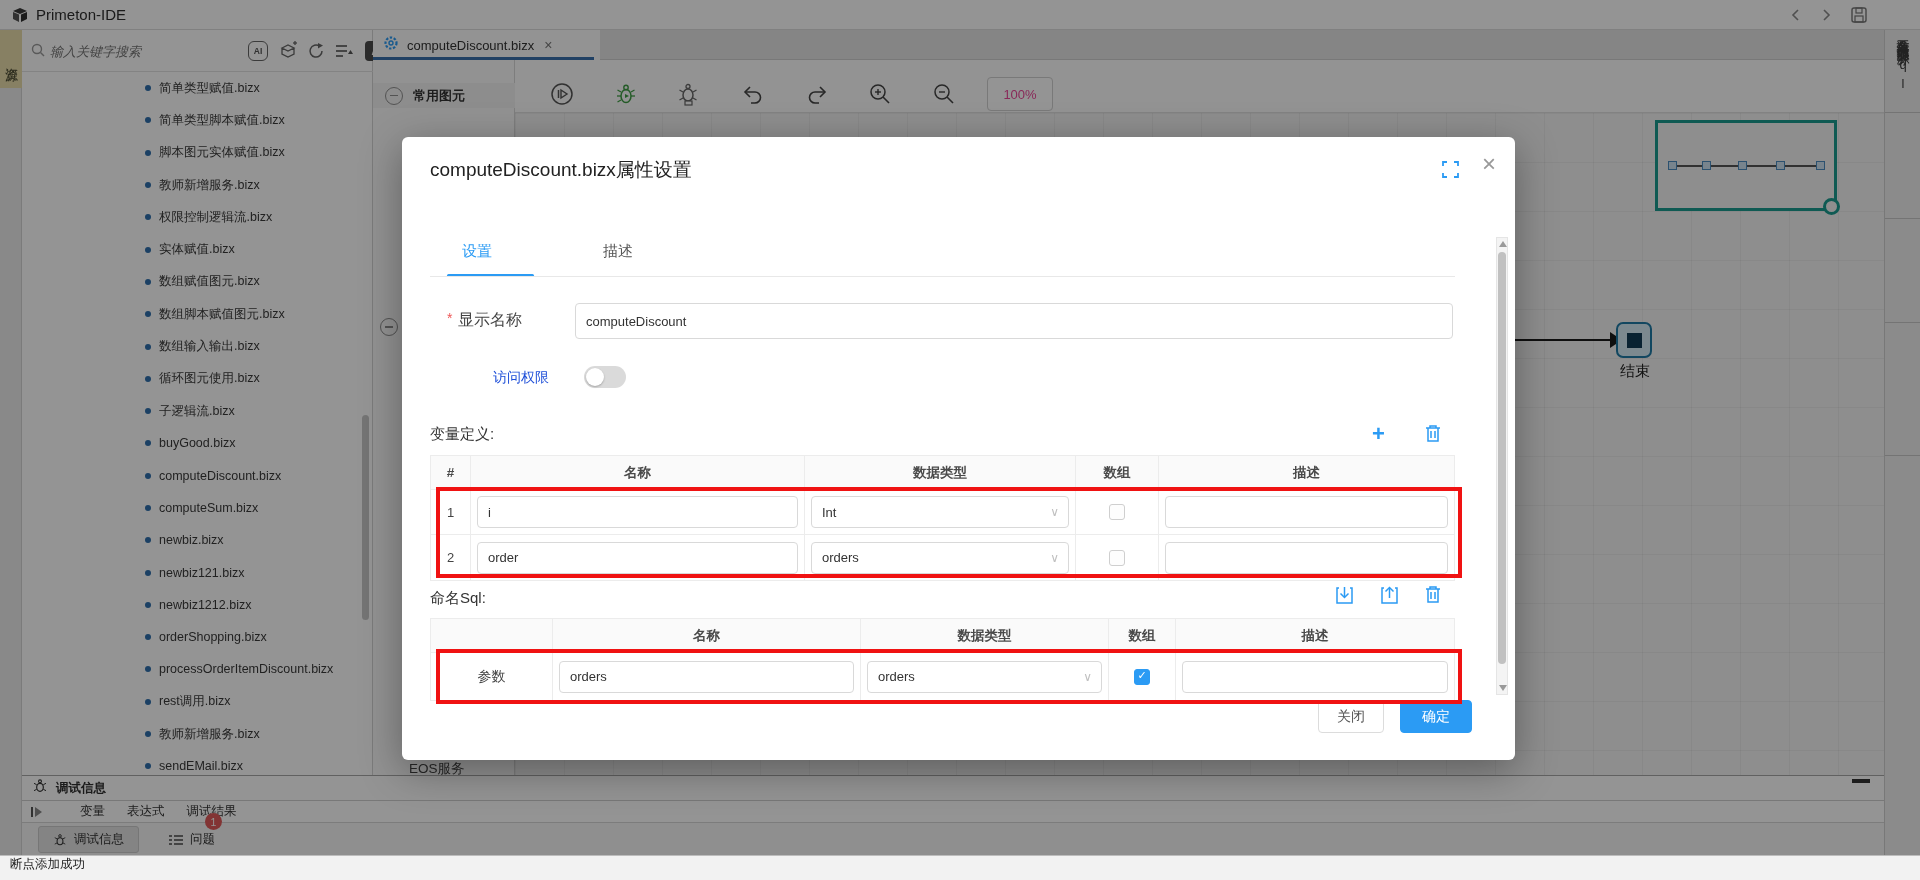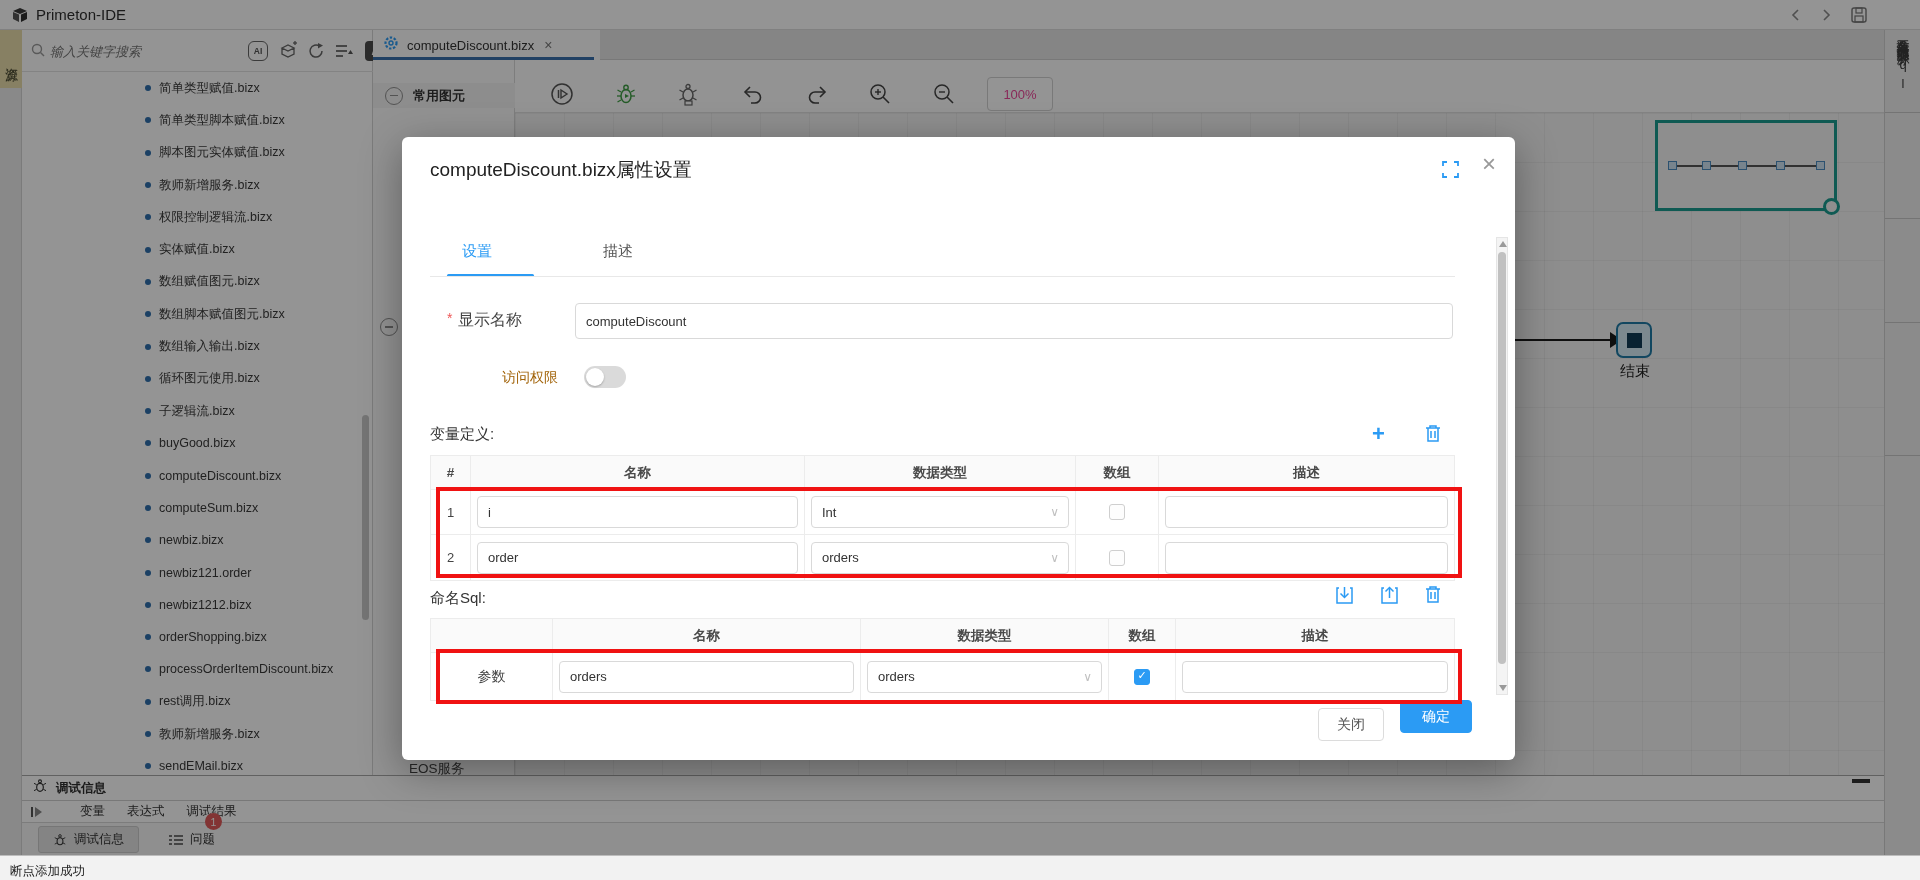--- a/index.html
+++ b/index.html
@@ -184,21 +184,21 @@
         <div class="fitem">
           <span class="blt"></span>
           <span>computeSum.bizx</span>
         </div>
         <div class="fitem">
           <span class="blt"></span>
           <span>newbiz.bizx</span>
         </div>
         <div class="fitem">
           <span class="blt"></span>
-          <span>newbiz121.order</span>
+          <span>newbiz121.bizx</span>
         </div>
         <div class="fitem">
           <span class="blt"></span>
           <span>newbiz1212.bizx</span>
         </div>
         <div class="fitem">
           <span class="blt"></span>
           <span>orderShopping.bizx</span>
         </div>
         <div class="fitem">
@@ -428,21 +428,21 @@
             <line x1="0" y1="6" x2="3" y2="6" stroke="#555" stroke-width="1.6"></line>
             <line x1="5" y1="6" x2="14" y2="6" stroke="#555" stroke-width="1.6"></line>
             <line x1="0" y1="10" x2="3" y2="10" stroke="#555" stroke-width="1.6"></line>
             <line x1="5" y1="10" x2="14" y2="10" stroke="#555" stroke-width="1.6"></line>
           </svg>
         <span style="margin-left:7px;font-size:12.5px;color:#2f2f2f;">问题</span>
       </div>
     </div>
   </div>
 
-  <div class="abs" style="left:0;top:855px;width:1920px;height:25px;background:#f2f2f2;border-top:1px solid #bdbdbd;display:flex;align-items:flex-end;z-index:55;">
+  <div class="abs" style="left:0;top:855px;width:1920px;height:25px;background:#f2f2f2;border-top:1px solid #bdbdbd;display:flex;align-items:flex-start;z-index:55;">
     <span style="margin-left:10px;font-size:12.5px;color:#222;">断点添加成功</span>
   </div>
 
   <div class="dim"></div>
 
   <div id="modal">
     <span class="abs" style="left:28px;top:20px;font-size:19px;color:#222;">computeDiscount.bizx属性设置</span>
     <span class="abs" style="left:1040px;top:24px;">
       <svg width="17" height="17" viewBox="0 0 17 17">
           <path d="M1 5 V1 H5 M12 1 H16 V5 M16 12 V16 H12 M5 16 H1 V12" fill="none" stroke="#2b9bf4" stroke-width="1.8"></path>
@@ -455,21 +455,21 @@
     <span class="abs mtab" style="left:201px;top:105px;color:#555;">描述</span>
     <div class="abs" style="left:45px;top:137px;width:87px;height:3px;background:var(--accent,#2b9bf4);border-radius:2px;"></div>
     <div class="abs" style="left:28px;top:139px;width:1025px;height:1px;background:#e8e8e8;"></div>
 
     
     <span class="abs" style="left:45px;top:173px;color:#e55;font-size:14px;">*</span>
     <span class="abs" style="left:56px;top:173px;font-size:16px;color:#444;">显示名称</span>
     <input class="ipt abs" style="left: 173px; top: 166px; width: 878px; height: 36px;" value="computeDiscount">
 
     
-    <span class="abs" style="left:100px;top:232px;font-size:14px;color:#a16207;">访问权限</span>
+    <span class="abs" style="left:91px;top:232px;font-size:14px;color:#1d4ed8;">访问权限</span>
     <span class="tgl abs" style="left:182px;top:229px;"></span>
 
     
     <span class="abs" style="left:28px;top:288px;font-size:15px;color:#333;">变量定义:</span>
     <span class="abs" style="left:970px;top:284px;font-size:22px;color:var(--accent,#2b9bf4);font-weight:bold;">+</span>
     <span class="abs" style="left:1022px;top:287px;">
       <svg width="18" height="19" viewBox="0 0 18 19">
           <path d="M2 4 H16 M6 4 V2 H12 V4 M4 4 V17 H14 V4 M7 7 V14 M11 7 V14" fill="none" stroke="#2b9bf4" stroke-width="1.5"></path>
         </svg>
     </span>
@@ -555,21 +555,21 @@
         <span class="tc" style="width:67px;">
             <span class="cb checked"></span>
           </span>
         <span class="tc" style="flex:1;">
             <input class="ipt cellipt" value="" style="">
           </span>
       </div>
     </div>
 
     
-    <div class="btn ghost abs" style="left:916px;top:563px;width:66px;margin-top:8px;">
+    <div class="btn ghost abs" style="left:916px;top:563px;width:66px;">
         <span>关闭</span>
       </div>
     <div class="btn primary abs" style="left:998px;top:563px;width:72px;">
         <span>确定</span>
       </div>
 
     
     <div class="abs" style="left:1094px;top:100px;width:12px;height:458px;background:#f4f4f4;border:1px solid #e5e5e5;">
       <div style="position:absolute;left:2px;top:3px;width:0;height:0;border-left:4px solid transparent;border-right:4px solid transparent;border-bottom:6px solid #9a9a9a;"></div>
       <div style="position:absolute;left:1px;top:14px;width:8px;height:412px;background:#c1c1c1;border-radius:4px;"></div>

